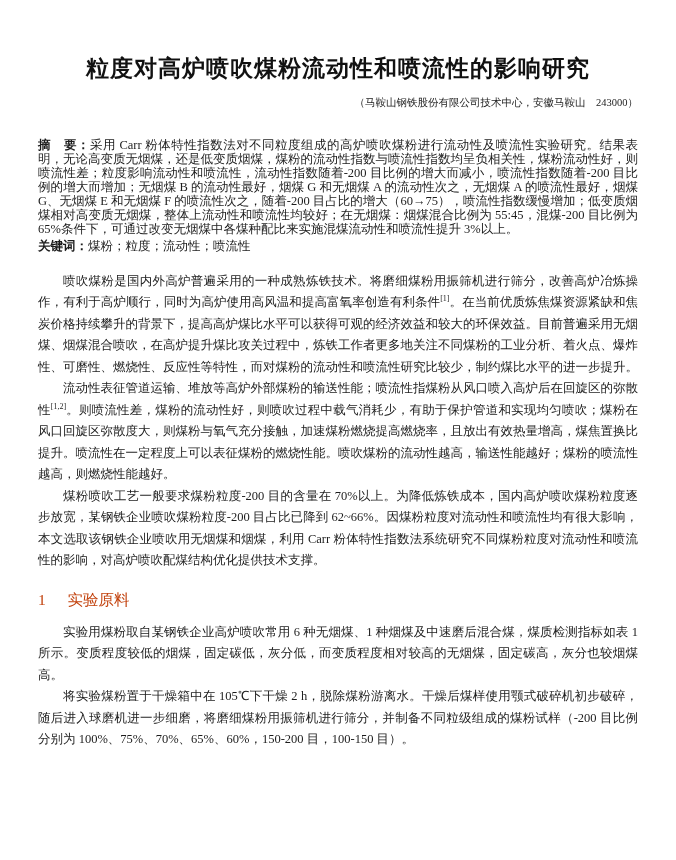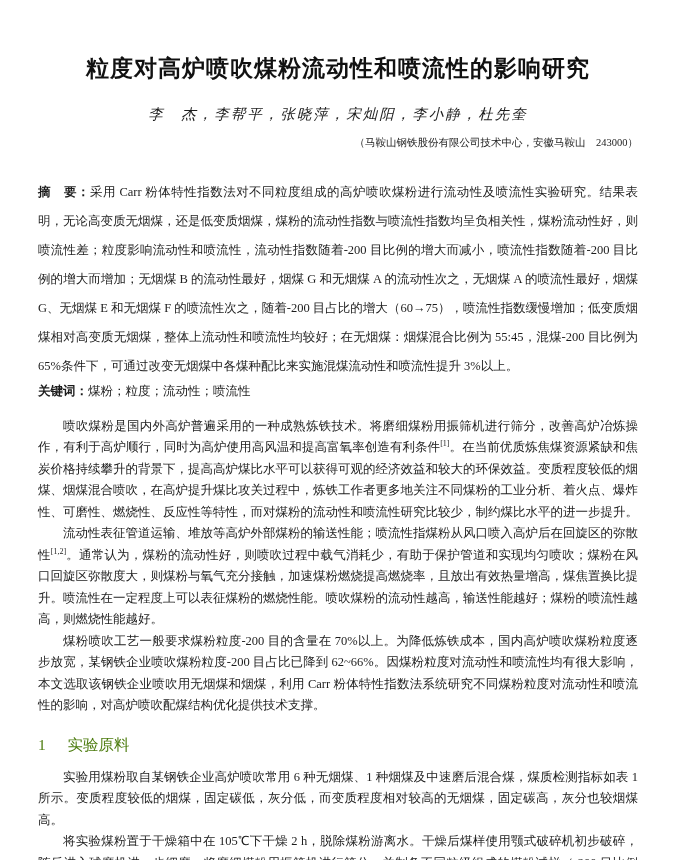--- a/index.html
+++ b/index.html
@@ -41,21 +41,21 @@
   .affiliation {
     margin-top: 11px;
     text-align: right;
     font-size: 10.5px;
     line-height: 15px;
     color: #222222;
   }
   .abstract {
     margin: 28px 0 0 0;
     font-size: 12.5px;
-    line-height: 29px;
+    line-height: 14px;
     text-align: justify;
     text-justify: inter-ideograph;
   }
   .keywords {
     margin: 0;
     font-size: 12.5px;
     line-height: 21.5px;
   }
   .inline-label {
     font-weight: bold;
@@ -76,52 +76,51 @@
   sup.cite {
     font-size: 8px;
     line-height: 0;
     vertical-align: super;
   }
   .section-heading {
     margin: 17px 0 11px 0;
     font-size: 15.5px;
     line-height: 22px;
     font-weight: normal;
-    color: #4d7c0f;
+    color: #c2410c;
   }
   .section-heading .sec-num {
     display: inline-block;
     margin-right: 1.4em;
   }
 </style>
 </head>
 <body>
 
 <div class="page">
 
   <h1 class="title">粒度对高炉喷吹煤粉流动性和喷流性的影响研究</h1>
 
-  <div class="authors">李　杰，李帮平，张晓萍，宋灿阳，李小静，杜先奎</div>
 
   <div class="affiliation">（马鞍山钢铁股份有限公司技术中心，安徽马鞍山　243000）</div>
 
   <p class="abstract">
     <span class="inline-label">摘　要：</span><span>采用 Carr 粉体特性指数法对不同粒度组成的高炉喷吹煤粉进行流动性及喷流性实验研究。结果表明，无论高变质无烟煤，还是低变质烟煤，煤粉的流动性指数与喷流性指数均呈负相关性，煤粉流动性好，则喷流性差；粒度影响流动性和喷流性，流动性指数随着-200 目比例的增大而减小，喷流性指数随着-200 目比例的增大而增加；无烟煤 B 的流动性最好，烟煤 G 和无烟煤 A 的流动性次之，无烟煤 A 的喷流性最好，烟煤 G、无烟煤 E 和无烟煤 F 的喷流性次之，随着-200 目占比的增大（60→75），喷流性指数缓慢增加；低变质烟煤相对高变质无烟煤，整体上流动性和喷流性均较好；在无烟煤：烟煤混合比例为 55:45，混煤-200 目比例为 65%条件下，可通过改变无烟煤中各煤种配比来实施混煤流动性和喷流性提升 3%以上。</span>
   </p>
 
   <p class="keywords">
     <span class="inline-label">关键词：</span><span>煤粉；粒度；流动性；喷流性</span>
   </p>
 
   <p class="para first-body">
-    <span>喷吹煤粉是国内外高炉普遍采用的一种成熟炼铁技术。将磨细煤粉用振筛机进行筛分，改善高炉冶炼操作，有利于高炉顺行，同时为高炉使用高风温和提高富氧率创造有利条件</span><sup class="cite">[1]</sup><span>。在当前优质炼焦煤资源紧缺和焦炭价格持续攀升的背景下，提高高炉煤比水平可以获得可观的经济效益和较大的环保效益。变质程度较低的烟煤、烟煤混合喷吹，在高炉提升煤比攻关过程中，炼铁工作者更多地关注不同煤粉的工业分析、着火点、爆炸性、可磨性、燃烧性、反应性等特性，而对煤粉的流动性和喷流性研究比较少，制约煤比水平的进一步提升。</span>
+    <span>喷吹煤粉是国内外高炉普遍采用的一种成熟炼铁技术。将磨细煤粉用振筛机进行筛分，改善高炉冶炼操作，有利于高炉顺行，同时为高炉使用高风温和提高富氧率创造有利条件</span><sup class="cite">[1]</sup><span>。在当前优质炼焦煤资源紧缺和焦炭价格持续攀升的背景下，提高高炉煤比水平可以获得可观的经济效益和较大的环保效益。目前普遍采用无烟煤、烟煤混合喷吹，在高炉提升煤比攻关过程中，炼铁工作者更多地关注不同煤粉的工业分析、着火点、爆炸性、可磨性、燃烧性、反应性等特性，而对煤粉的流动性和喷流性研究比较少，制约煤比水平的进一步提升。</span>
   </p>
 
   <p class="para">
-    <span>流动性表征管道运输、堆放等高炉外部煤粉的输送性能；喷流性指煤粉从风口喷入高炉后在回旋区的弥散性</span><sup class="cite">[1,2]</sup><span>。通常认为，煤粉的流动性好，则喷吹过程中载气消耗少，有助于保护管道和实现均匀喷吹；煤粉在风口回旋区弥散度大，则煤粉与氧气充分接触，加速煤粉燃烧提高燃烧率，且放出有效热量增高，煤焦置换比提升。喷流性在一定程度上可以表征煤粉的燃烧性能。喷吹煤粉的流动性越高，输送性能越好；煤粉的喷流性越高，则燃烧性能越好。</span>
+    <span>流动性表征管道运输、堆放等高炉外部煤粉的输送性能；喷流性指煤粉从风口喷入高炉后在回旋区的弥散性</span><sup class="cite">[1,2]</sup><span>。则喷流性差，煤粉的流动性好，则喷吹过程中载气消耗少，有助于保护管道和实现均匀喷吹；煤粉在风口回旋区弥散度大，则煤粉与氧气充分接触，加速煤粉燃烧提高燃烧率，且放出有效热量增高，煤焦置换比提升。喷流性在一定程度上可以表征煤粉的燃烧性能。喷吹煤粉的流动性越高，输送性能越好；煤粉的喷流性越高，则燃烧性能越好。</span>
   </p>
 
   <p class="para">
     <span>煤粉喷吹工艺一般要求煤粉粒度-200 目的含量在 70%以上。为降低炼铁成本，国内高炉喷吹煤粉粒度逐步放宽，某钢铁企业喷吹煤粉粒度-200 目占比已降到 62~66%。因煤粉粒度对流动性和喷流性均有很大影响，本文选取该钢铁企业喷吹用无烟煤和烟煤，利用 Carr 粉体特性指数法系统研究不同煤粉粒度对流动性和喷流性的影响，对高炉喷吹配煤结构优化提供技术支撑。</span>
   </p>
 
   <h2 class="section-heading">
     <span class="sec-num">1</span><span>实验原料</span>
   </h2>
 

